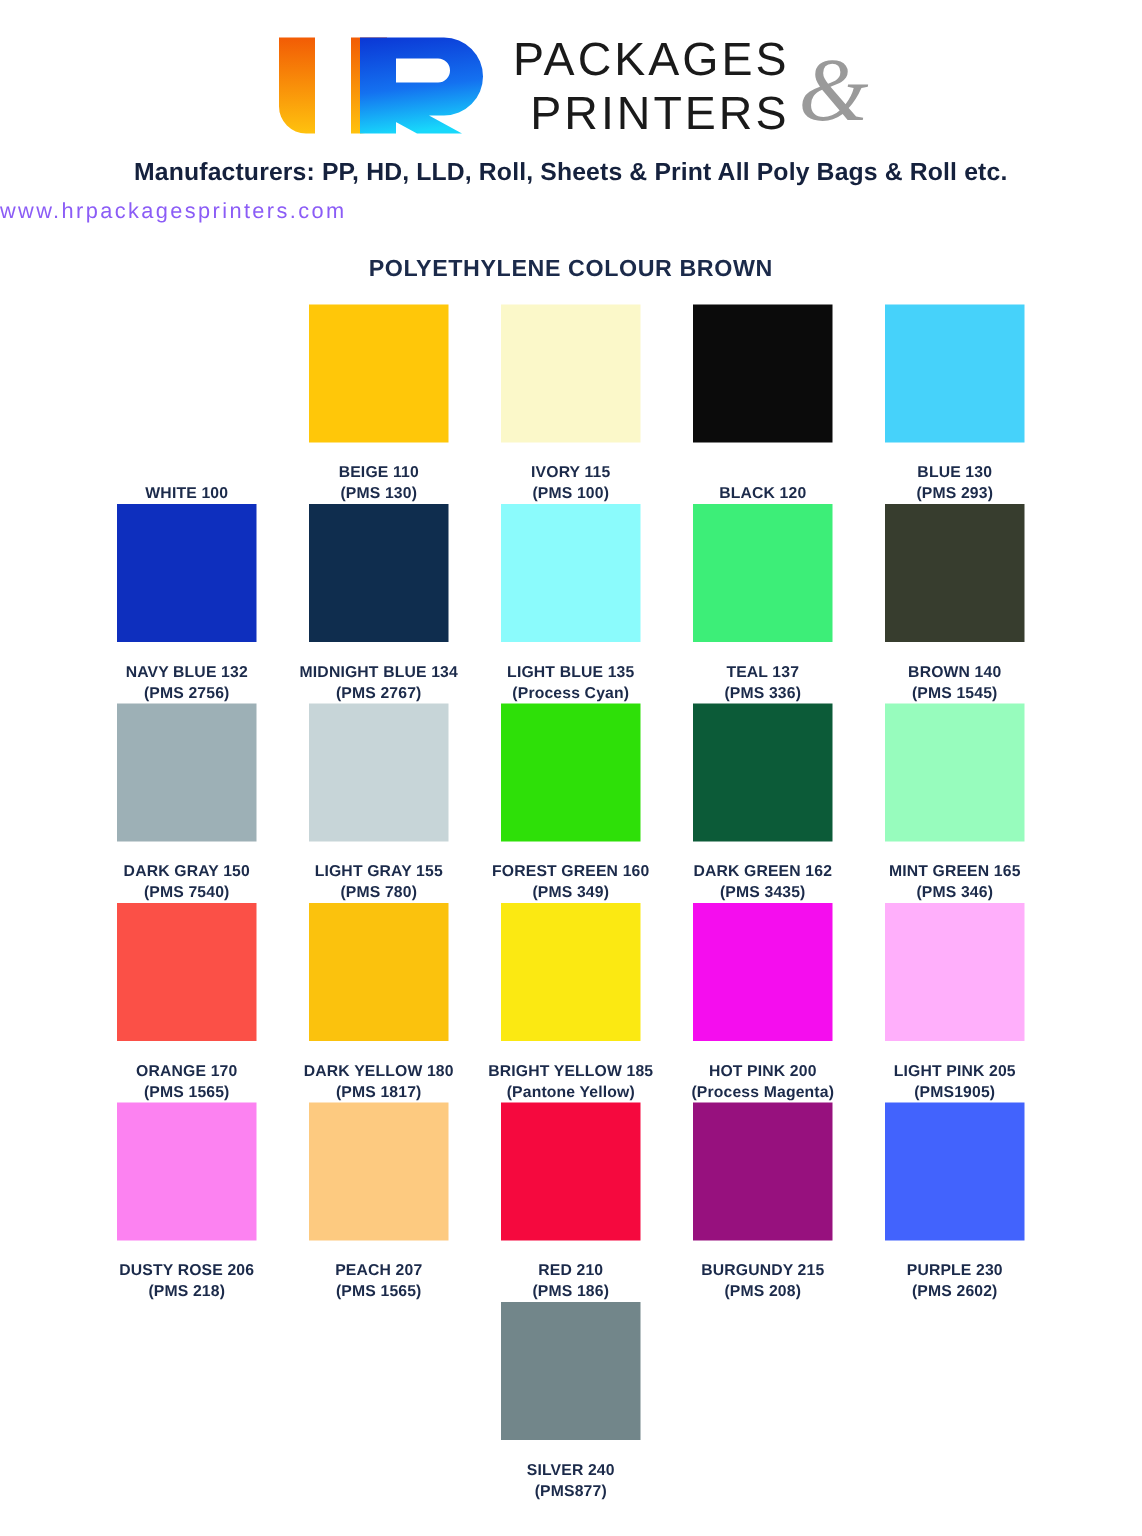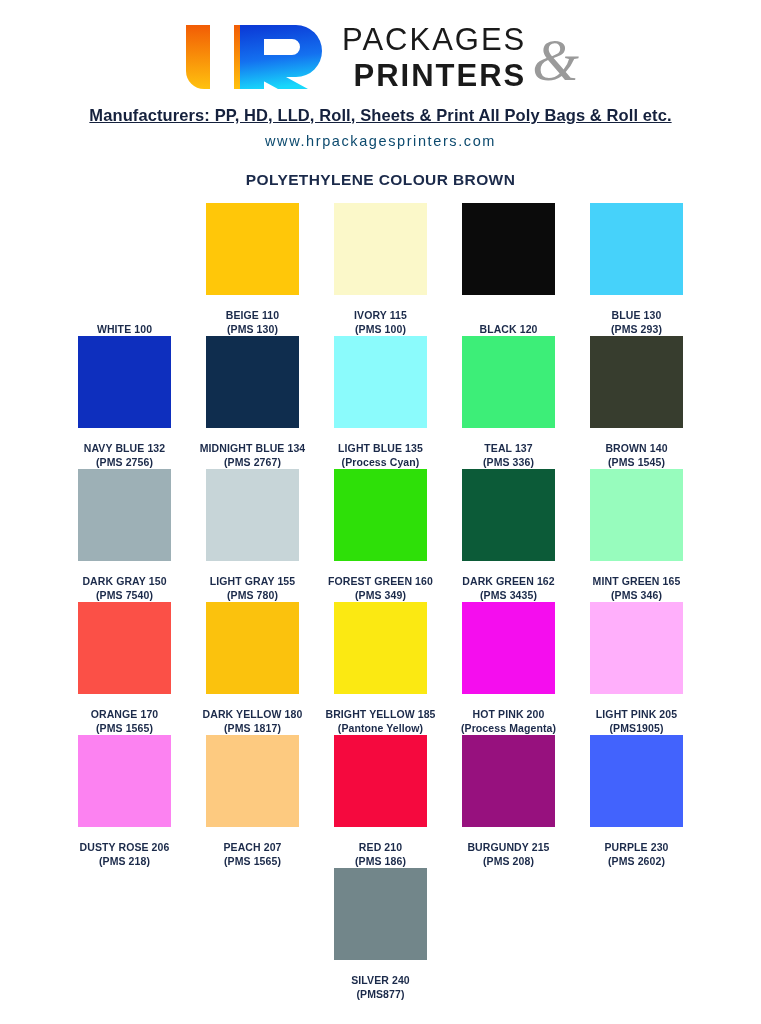--- a/index.html
+++ b/index.html
@@ -46,45 +46,43 @@
   }
   .logo-line {
     font-family: "Liberation Sans", sans-serif;
     font-size: 31px;
     letter-spacing: 2.0px;
     color: #1a1a1a;
     font-weight: 400;
   }
   .logo-line.second {
     margin-top: 5px;
-    font-weight: bold;
   }
   .amp {
     font-family: "Liberation Serif", serif;
     font-style: italic;
     font-size: 60px;
     color: #9a9a9a;
     line-height: 1;
     margin-left: 2px;
     margin-top: 6px;
   }
 
   .tagline {
     text-align: center;
     font-size: 16.5px;
     font-weight: bold;
     color: #15213d;
     margin-top: 10px;
     letter-spacing: 0.1px;
-    text-decoration: underline;
   }
   .website {
-    text-align: center;
+    text-align: left;
     font-size: 14.5px;
-    color: #0c4a6e;
+    color: #8b5cf6;
     margin-top: 8px;
     letter-spacing: 1.6px;
   }
   .chart-title {
     text-align: center;
     font-size: 15.5px;
     font-weight: bold;
     color: #1b2a4a;
     letter-spacing: 0.4px;
     margin-top: 22px;

